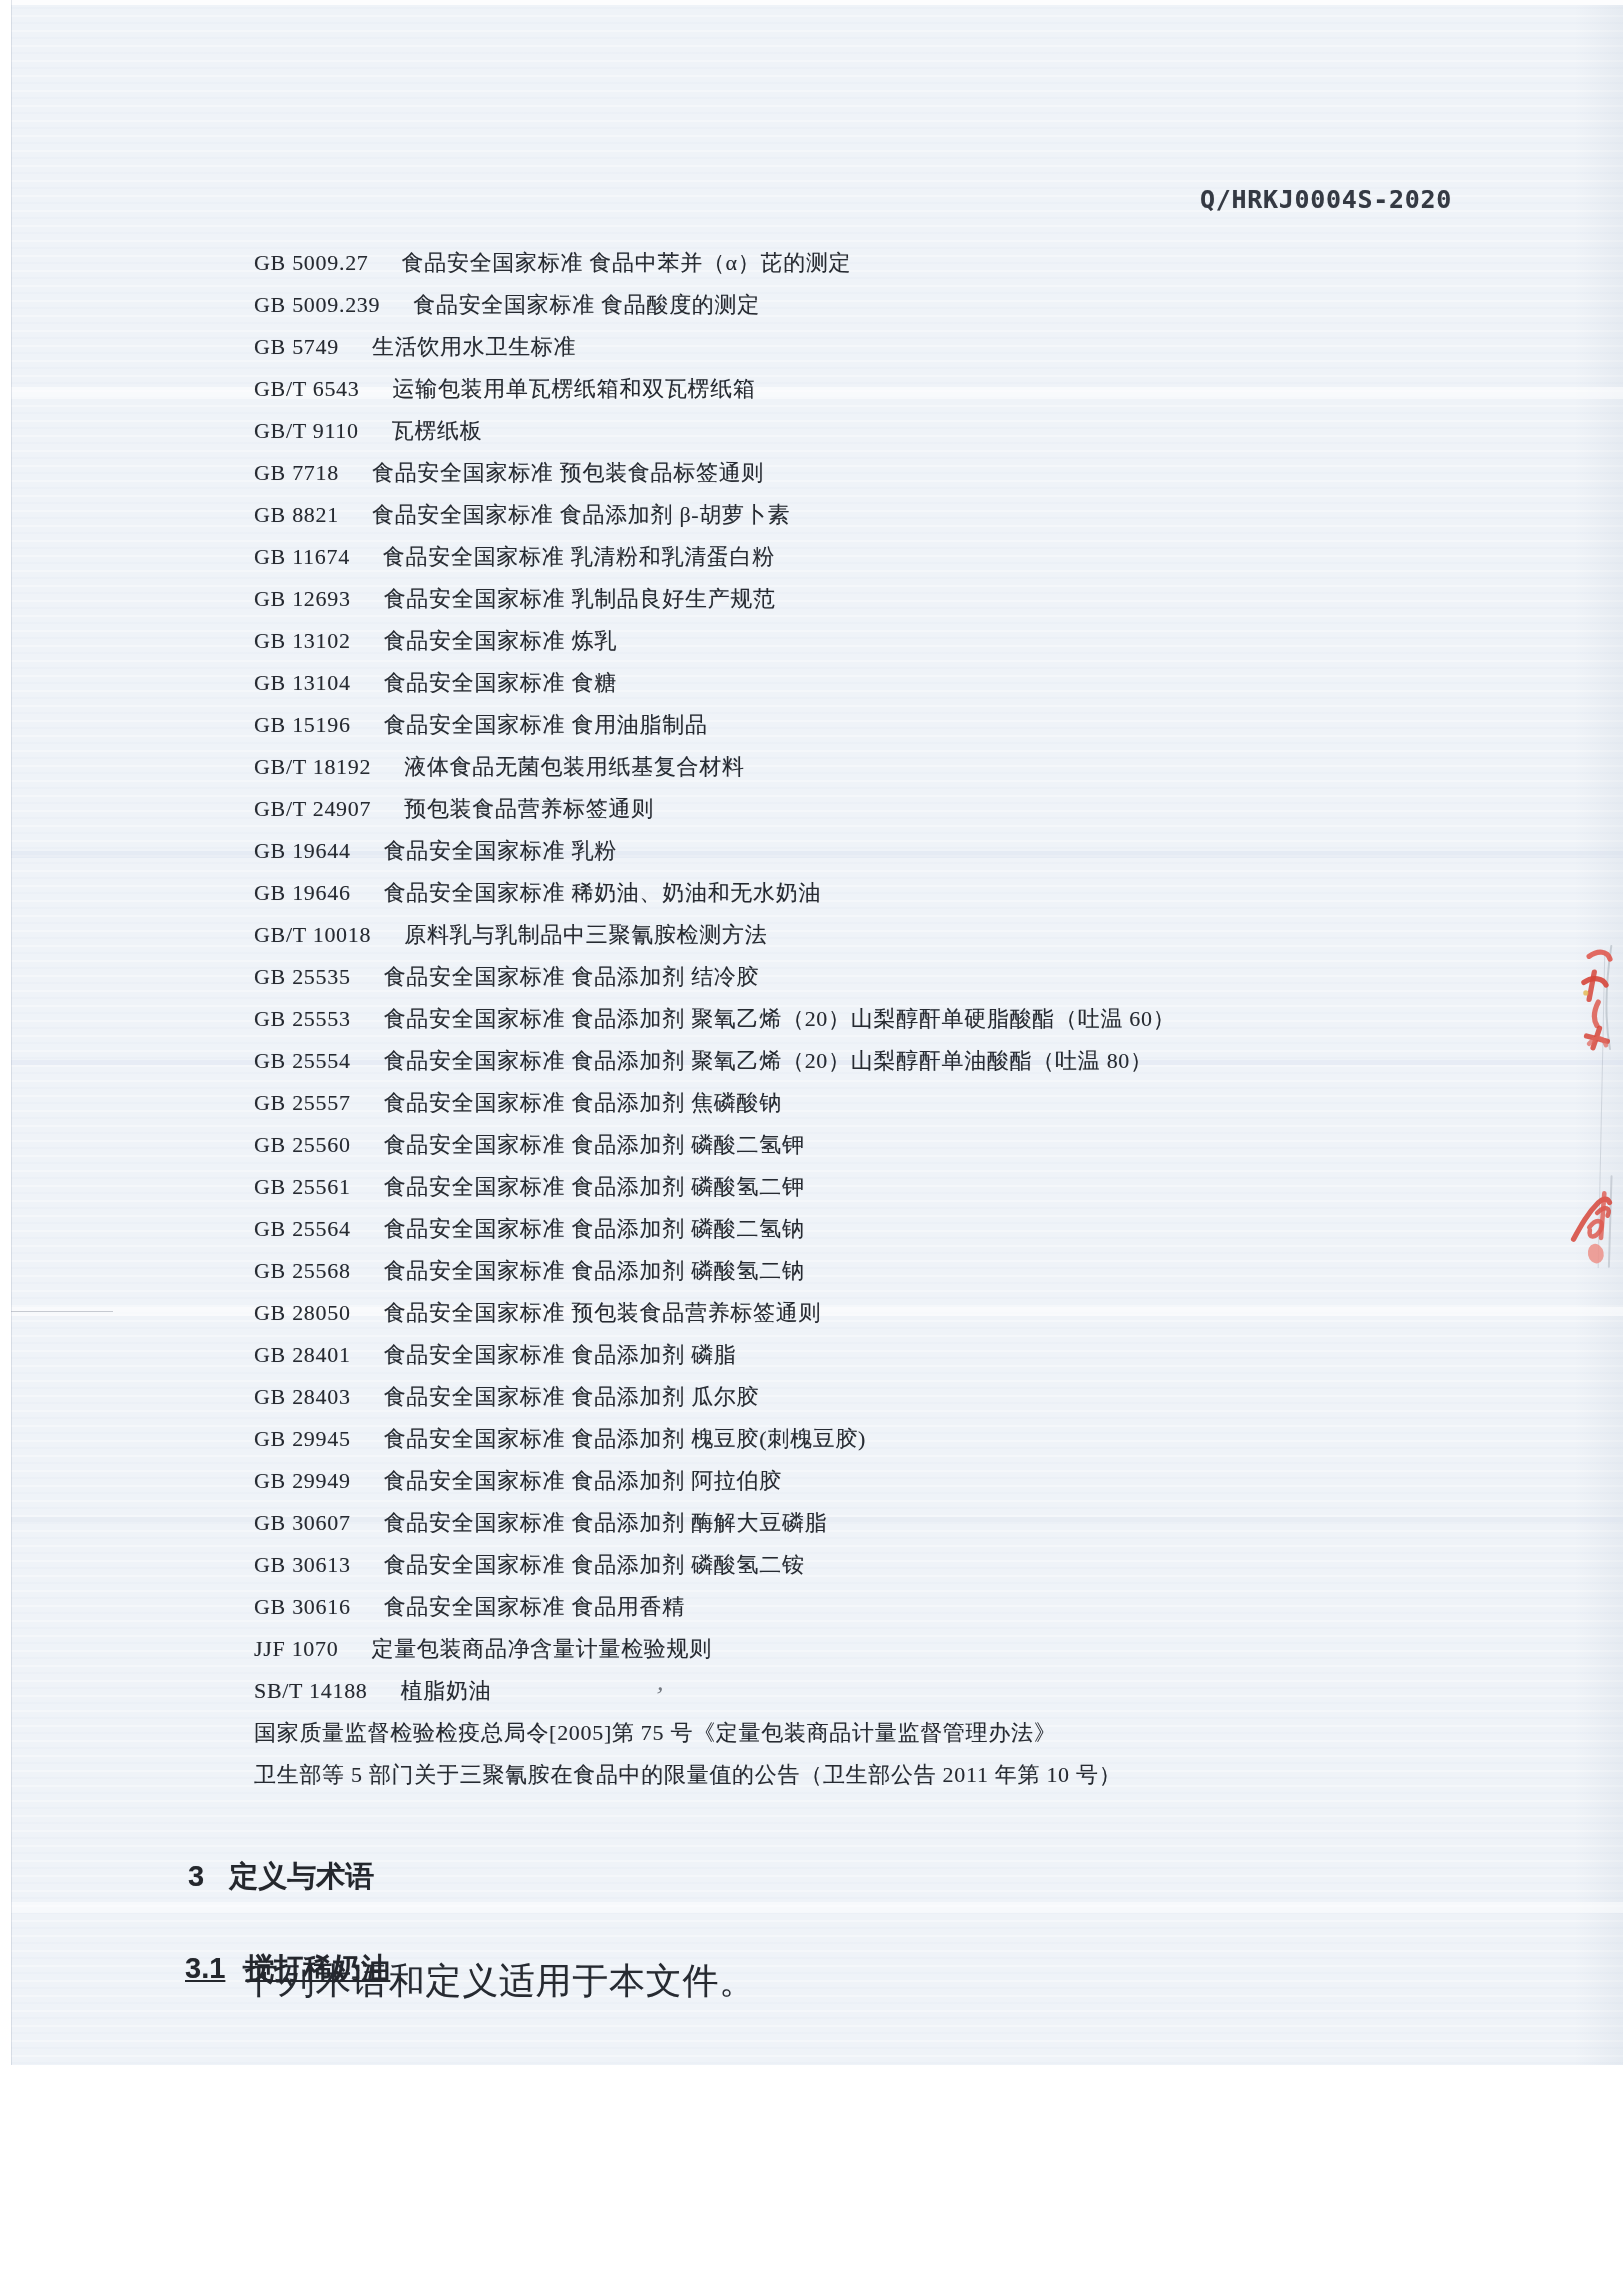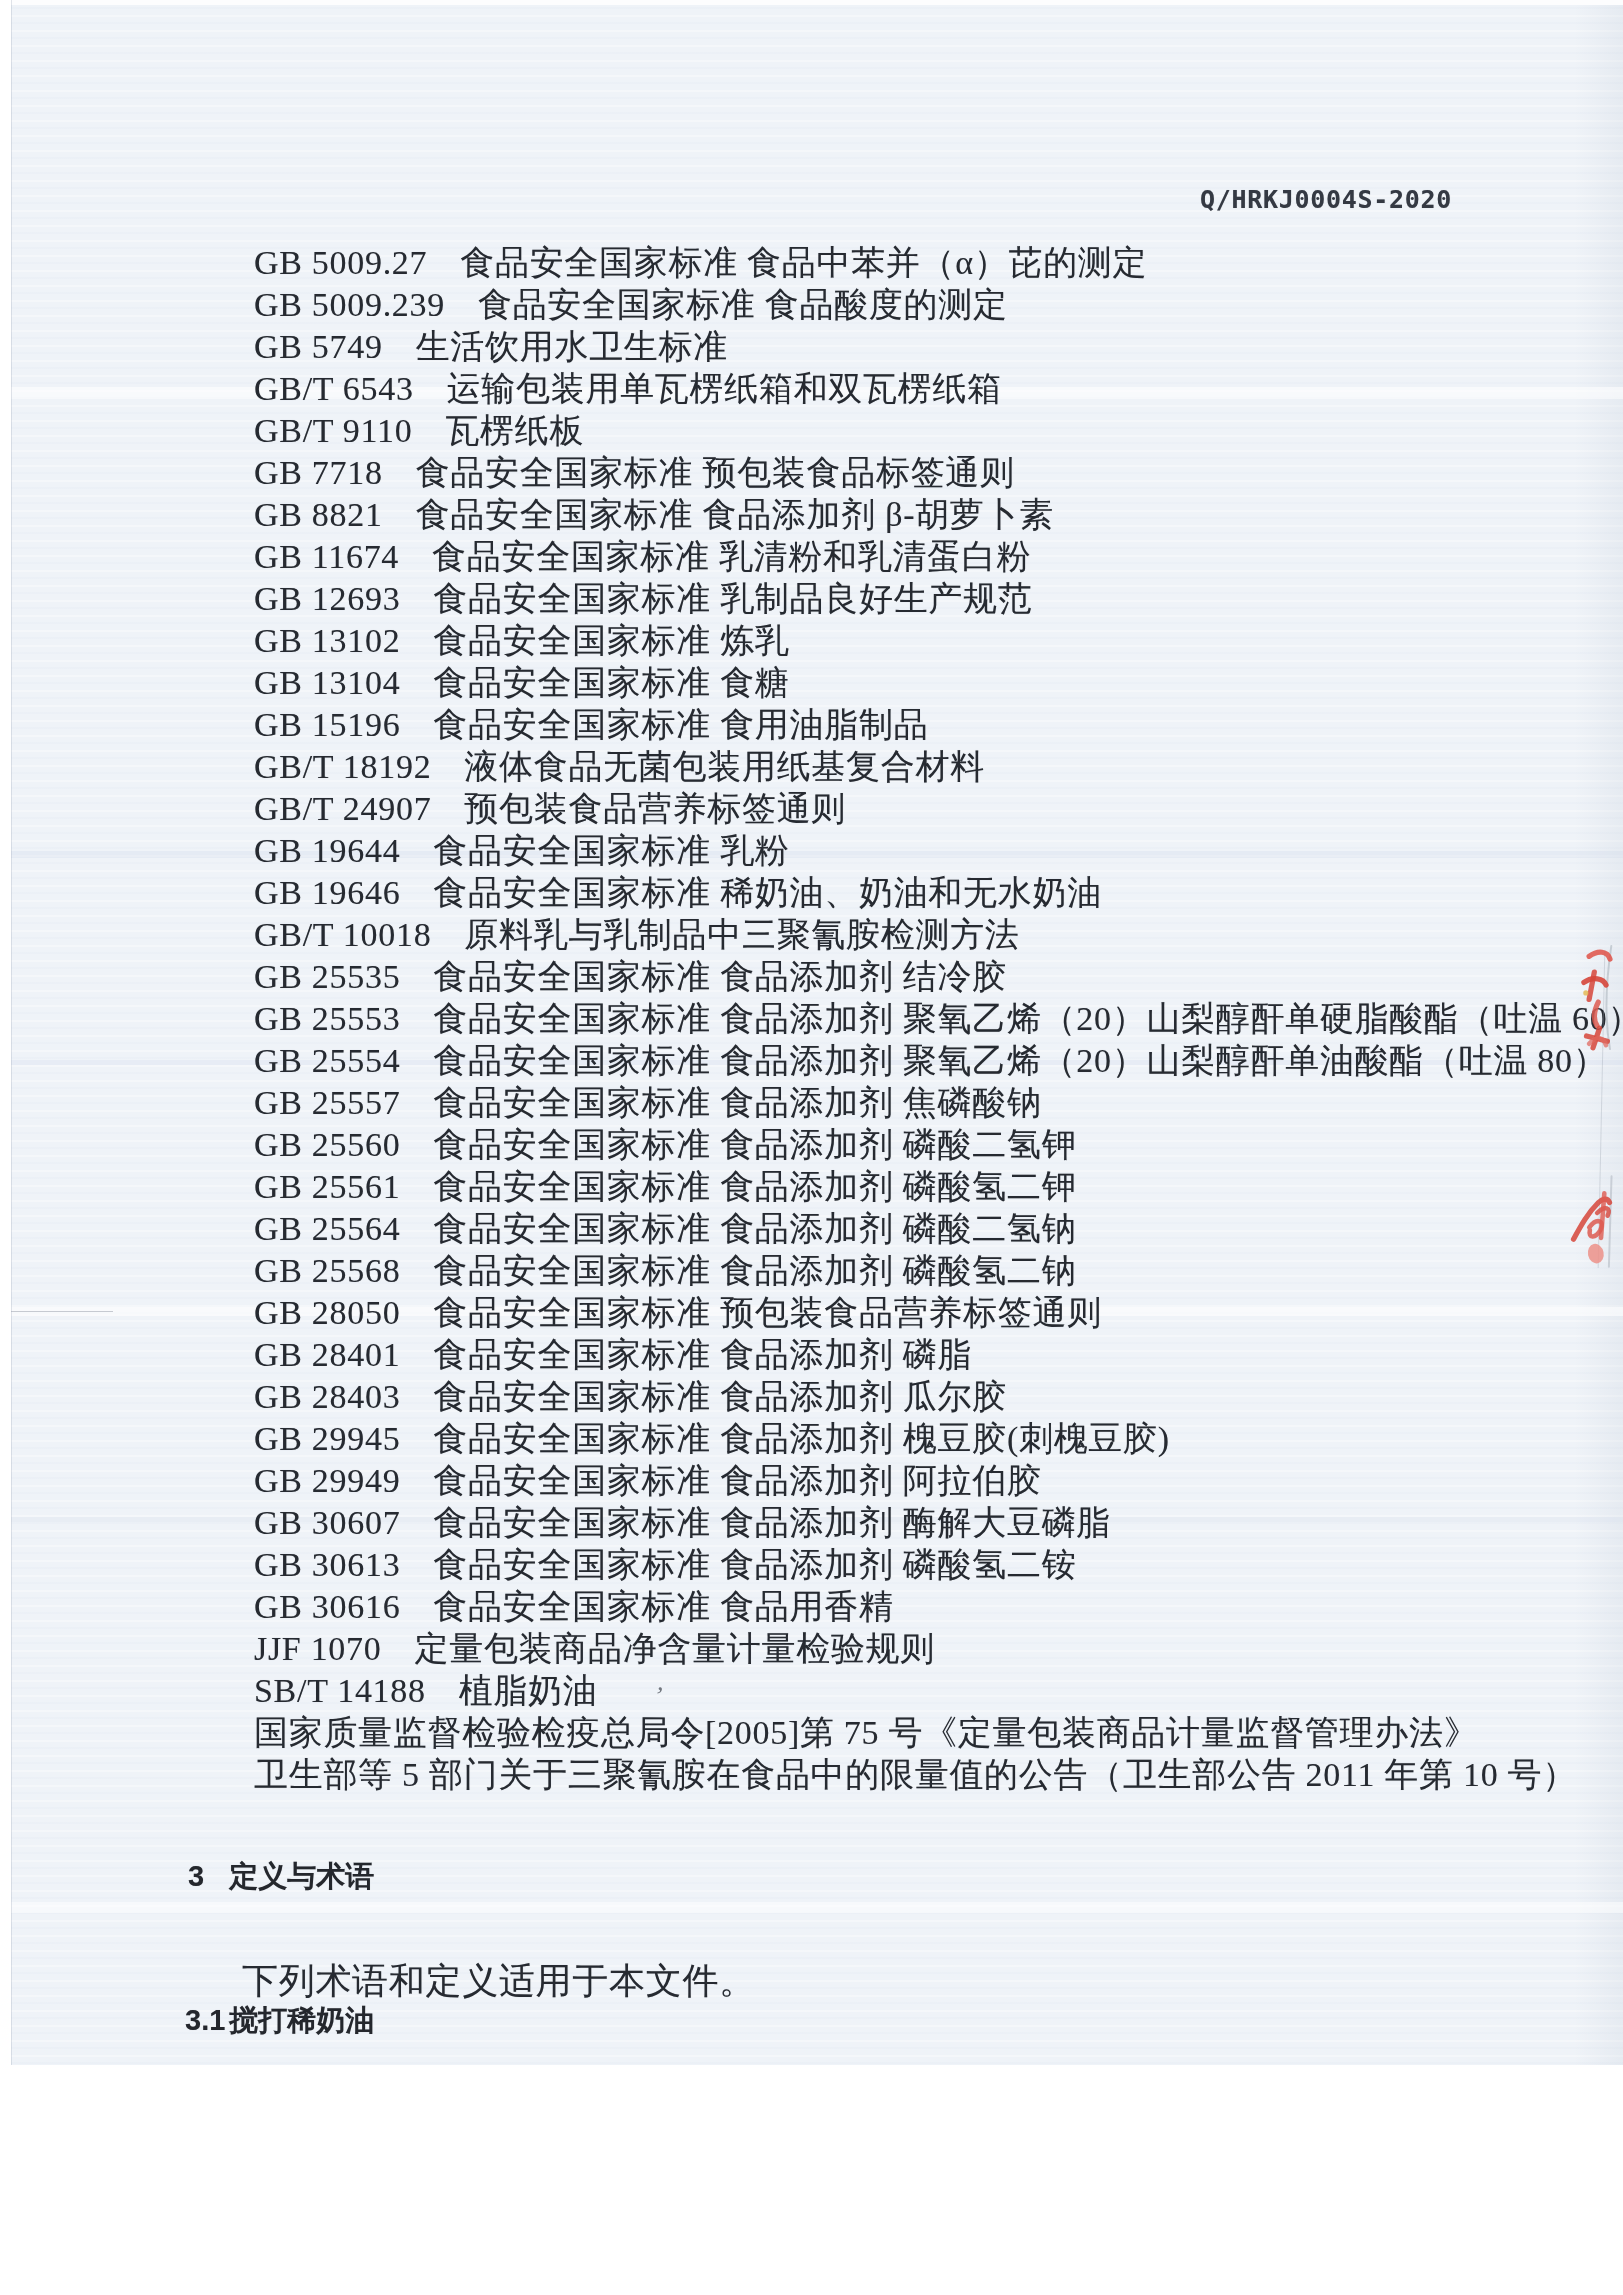--- a/index.html
+++ b/index.html
@@ -37,34 +37,34 @@
     font-family:"DejaVu Sans Mono","Liberation Mono",monospace;
     font-size:25px;font-weight:600;letter-spacing:0.7px;
     color:#343943;line-height:29px;
     text-shadow:0 0 0.7px rgba(50,56,66,.35);
   }
 
   .ref-list{position:absolute;left:254px;top:242px;width:1243px;}
   .ref-row{
     display:flex;align-items:baseline;column-gap:33px;
     height:42px;line-height:42px;
-    font-size:34px;white-space:pre;
+    font-size:22px;white-space:pre;
     text-shadow:0 0 0.7px rgba(45,50,60,.32);
   }
   .ref-code{letter-spacing:0.7px;}
   .ref-title{letter-spacing:0.7px;}
 
   .h-sec{
     position:absolute;display:flex;column-gap:25px;align-items:baseline;
     font-family:"Liberation Sans","DejaVu Sans",sans-serif;
     font-weight:bold;font-size:29px;line-height:42px;color:#24272d;
     text-shadow:0 0 0.7px rgba(45,50,60,.3);
   }
   .h3{left:188px;top:1855px;}
-  .h31{left:185px;top:1999px;column-gap:4px;}
+  .h31{left:185px;top:1947px;column-gap:20px;text-decoration:underline;}
   .intro{
     position:absolute;left:242px;top:1960px;
     font-size:36px;line-height:42px;letter-spacing:0.7px;
     text-shadow:0 0 0.7px rgba(45,50,60,.32);
   }
   .page-num{
     position:absolute;left:1408px;top:2091px;
     font-size:25px;line-height:31px;color:#2b2f36;
     text-shadow:0 0 0.7px rgba(45,50,60,.3);
   }

